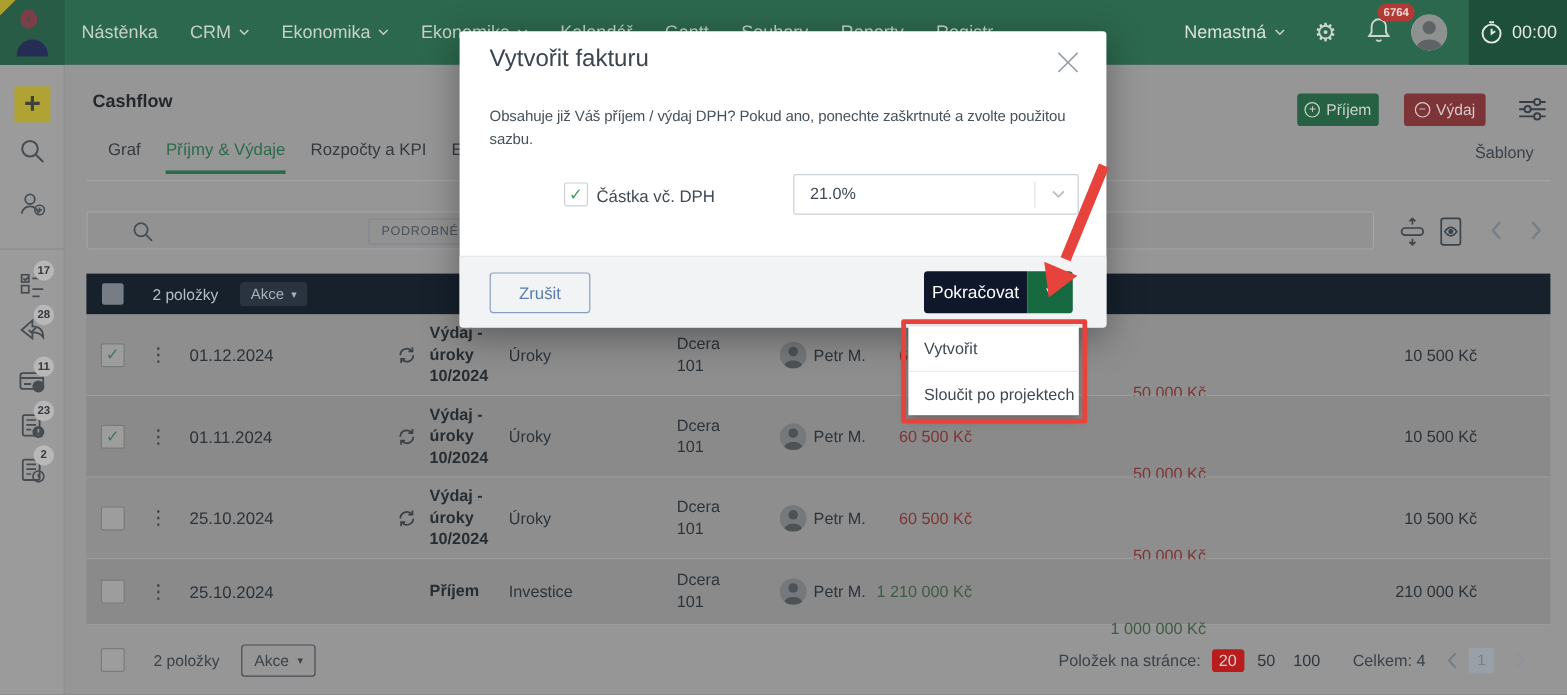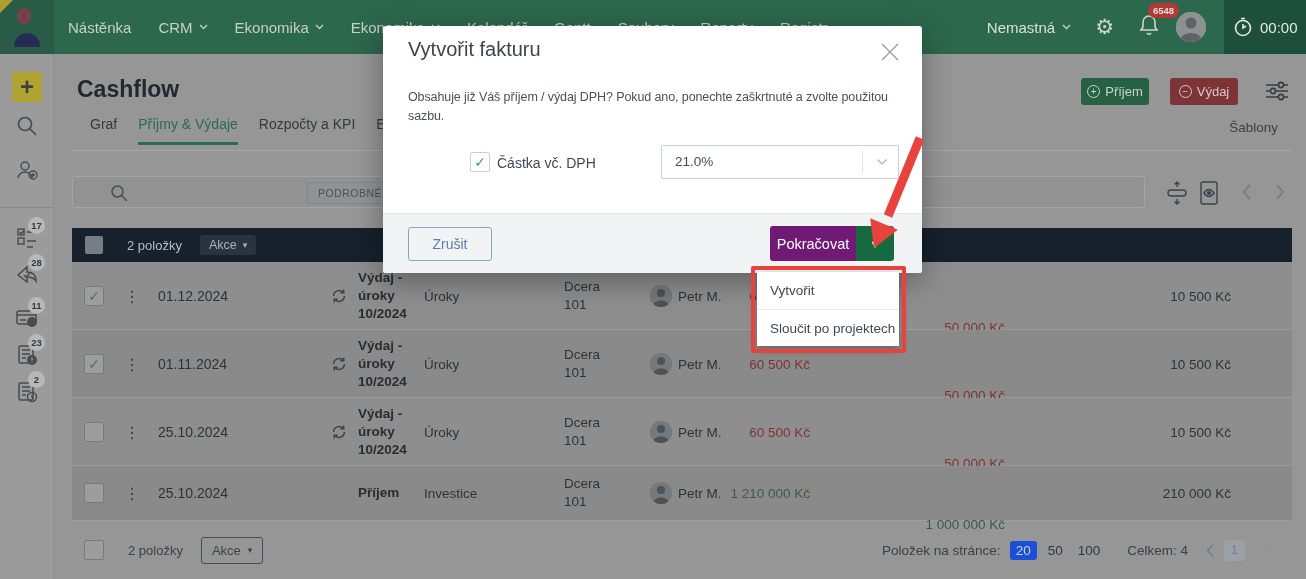--- a/index.html
+++ b/index.html
@@ -26,21 +26,21 @@
   
   .sidebar { position:absolute; left:0; top:54px; width:54px; bottom:0; background:#9b9b9b; z-index:4; border-right:1px solid #8f8f8f; }
   .side-btn { position:absolute; left:15px; width:24px; height:24px; color:#454c52; }
   .side-btn svg { stroke:#454c52; }
   .plus-box { position:absolute; left:12px; top:18px; width:30px; height:30px; background:#b0a233; color:#3f4238; display:flex; align-items:center; justify-content:center; font-size:24px; font-weight:bold; line-height:1; }
   .side-divider { position:absolute; left:0; top:153px; width:54px; height:1px; background:#8b8b8b; }
   .side-badge { position:absolute; left:13px; top:-9px; min-width:17px; height:17px; background:#b8b8b8; color:#343a40; border-radius:9px; font-size:9.5px; font-weight:bold; display:flex; align-items:center; justify-content:center; padding:0 3px; }
 
   
   .content { position:absolute; left:54px; top:54px; right:0; bottom:0; background:#969696; }
-  .page-title { position:absolute; left:23px; top:22px; font-size:23px; font-weight:bold; color:#22282d; }
+  .page-title { position:absolute; left:23px; top:22px; font-size:15px; font-weight:bold; color:#22282d; }
   .btn-income { position:absolute; left:1027px; top:24px; width:68px; height:27px; background:#266144; color:#c9d4cb; border-radius:3px; font-size:13px; display:flex; align-items:center; justify-content:center; gap:5px; }
   .btn-expense { position:absolute; left:1116px; top:24px; width:68px; height:27px; background:#7d3437; color:#d6c9c9; border-radius:3px; font-size:13px; display:flex; align-items:center; justify-content:center; gap:5px; }
   .sign-circle { display:inline-flex; width:13px; height:13px; border:1px solid currentColor; border-radius:50%; align-items:center; justify-content:center; font-size:10px; line-height:1; }
   .filter-icon { position:absolute; left:1211px; top:26px; }
   .tabs { position:absolute; left:36px; top:62px; display:flex; gap:21px; }
   .tab { font-size:14px; color:#333a40; padding-bottom:10px; white-space:nowrap; }
   .tab.active { color:#2c6b4b; border-bottom:3px solid #2c6b4b; }
   .templates-link { position:absolute; right:28px; top:66px; font-size:13.5px; color:#39414a; }
   .tabs-line { position:absolute; left:18px; right:14px; top:96px; height:1px; background:#a5a5a5; }
 
@@ -76,41 +76,41 @@
   .c-a3 { right:61px; text-align:right; color:#2c3339; }
   .neg { color:#7e3434; }
   .pos { color:#3d5c44; }
 
   .tfoot { position:absolute; left:18px; top:467px; width:1220px; height:58px; display:flex; align-items:center; }
   .tfoot .chk { width:20px; height:20px; border:1px solid #777d7a; border-radius:2px; background:#9d9d9d; margin-left:12px; }
   .tfoot .sel-count { color:#39414a; font-size:13px; margin-left:24px; }
   .akce-box { border:1px solid #454d55; border-radius:3px; color:#3a424a; font-size:13px; padding:5px 10px; margin-left:18px; display:flex; gap:7px; align-items:center; }
   .tfoot-right { position:absolute; right:20px; display:flex; align-items:center; gap:9px; font-size:13.5px; color:#39414a; }
   .pp-chip { color:#2f373e; padding:2px 4px; }
-  .pp-chip.active { background:#1d4ed8; color:#ccd2d7; border-radius:3px; padding:2px 6px; }
+  .pp-chip.active { background:#b91c1c; color:#ccd2d7; border-radius:3px; padding:2px 6px; }
   .total-label { margin-left:14px; }
   .pag-chev { color:#767e87; margin-left:8px; }
   .page-box { width:21px; height:21px; background:#9aa0a8; border-radius:2px; color:#777e86; font-size:12.5px; display:flex; align-items:center; justify-content:center; }
 
   
   .modal { position:absolute; left:383px; top:26px; width:539px; height:247px; background:#fff; border-radius:3px; box-shadow:0 8px 30px rgba(0,0,0,.35); z-index:40; }
   .modal-title { position:absolute; left:25px; top:12px; font-size:20px; color:#3b454f; }
   .modal-close { position:absolute; right:22px; top:16px; width:20px; height:20px; }
   .modal-body { position:absolute; left:25px; top:62px; width:492px; font-size:12.5px; letter-spacing:-.1px; line-height:1.55; color:#46525b; }
   .vat-row { position:absolute; left:87px; top:119px; width:430px; height:34px; }
   .m-chk { position:absolute; left:0; top:7px; width:20px; height:20px; border:1px solid #c9d1d7; border-radius:2px; color:#3ca265; font-weight:bold; font-size:14px; display:flex; align-items:center; justify-content:center; }
   .m-chk-label { position:absolute; left:27px; top:10px; font-size:14px; color:#3f4a54; }
   .vat-select { position:absolute; left:191px; top:0; width:238px; height:34px; border:1px solid #c9d1d7; border-radius:2px; font-size:13.5px; color:#3f4a54; }
   .vat-select .val { position:absolute; left:13px; top:8px; }
   .vat-select .sep { position:absolute; right:35px; top:5px; bottom:5px; width:1px; background:#dfe3e6; }
   .vat-select .chev { position:absolute; right:10px; top:12px; }
   .modal-footer { position:absolute; left:0; right:0; bottom:0; height:60px; background:#f2f3f5; border-top:1px solid #e2e5e8; border-radius:0 0 3px 3px; }
   .btn-cancel { position:absolute; left:25px; top:13px; width:84px; height:34px; border:1px solid #8ba0bf; border-radius:3px; background:transparent; color:#5c7cab; font-size:14px; display:flex; align-items:center; justify-content:center; }
   .btn-continue-group { position:absolute; right:28px; top:12px; height:35px; display:flex; }
-  .btn-continue { width:86px; height:35px; background:#701a75; color:#fff; font-size:14.5px; display:flex; align-items:center; justify-content:center; border-radius:3px 0 0 3px; }
+  .btn-continue { width:86px; height:35px; background:#0f172a; color:#fff; font-size:14.5px; display:flex; align-items:center; justify-content:center; border-radius:3px 0 0 3px; }
   .btn-continue-caret { width:38px; height:35px; background:#176a40; color:#fff; font-size:11px; display:flex; align-items:center; justify-content:center; border-radius:0 3px 3px 0; }
 
   
   .split-menu { position:absolute; left:757px; top:272px; width:142px; background:#fff; box-shadow:0 3px 9px rgba(0,0,0,.3); z-index:45; }
   .menu-item { height:37px; display:flex; align-items:center; padding-left:13px; font-size:13.5px; color:#3e4953; white-space:nowrap; }
   .menu-item + .menu-item { border-top:1px solid #e9e9e9; }
   .annot-rect { position:absolute; left:751px; top:266px; width:155px; height:87px; border:4px solid #e8423c; border-radius:2px; z-index:46; pointer-events:none; }
   .annot-arrow { position:absolute; left:852px; top:128px; z-index:47; pointer-events:none; }
 </style>
 </head>
@@ -168,21 +168,21 @@
         <svg width="9" height="6" viewBox="0 0 9 6">
             <path d="M1 1l3.5 3.5L8 1" fill="none" stroke="#c6d1c8" stroke-width="1.3"></path>
           </svg>
       </div>
       <span class="gear">⚙</span>
       <div class="bell-wrap">
         <svg width="22" height="24" viewBox="0 0 22 24">
             <path d="M11 3a6 6 0 0 0-6 6v5l-2 3h16l-2-3V9a6 6 0 0 0-6-6z" fill="none" stroke="#ccd6ce" stroke-width="1.6"></path>
             <path d="M9 20a2.2 2.2 0 0 0 4 0" fill="none" stroke="#ccd6ce" stroke-width="1.6"></path>
           </svg>
-        <span class="notif-badge">6548</span>
+        <span class="notif-badge">6764</span>
       </div>
       <div class="avatar-nav">
         <svg width="30" height="30" viewBox="0 0 30 30">
             <rect width="30" height="30" fill="#8d9190"></rect>
             <circle cx="15" cy="11" r="5.5" fill="#5f6366"></circle>
             <path d="M4 30c0-6 5-9 11-9s11 3 11 9z" fill="#5f6366"></path>
           </svg>
       </div>
       <div class="timer-block">
         <svg width="20" height="20" viewBox="0 0 20 20">

